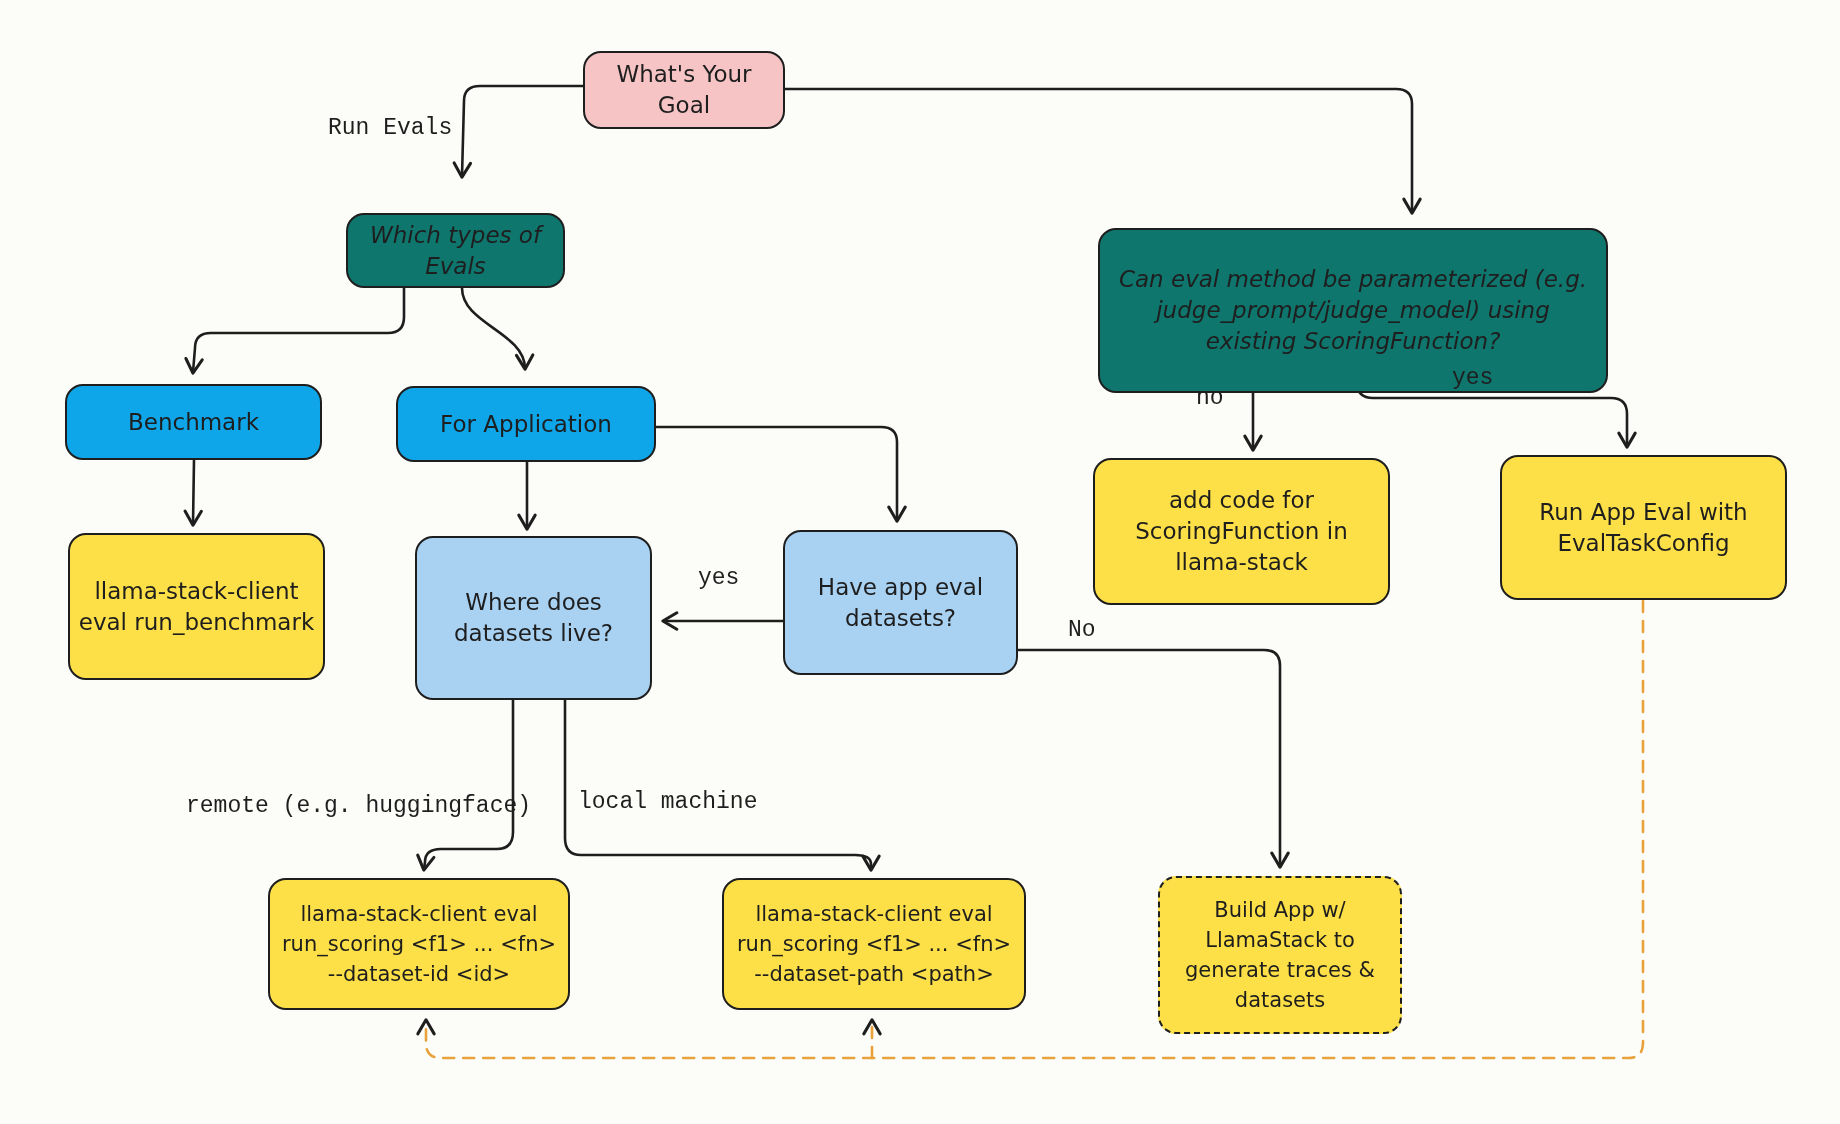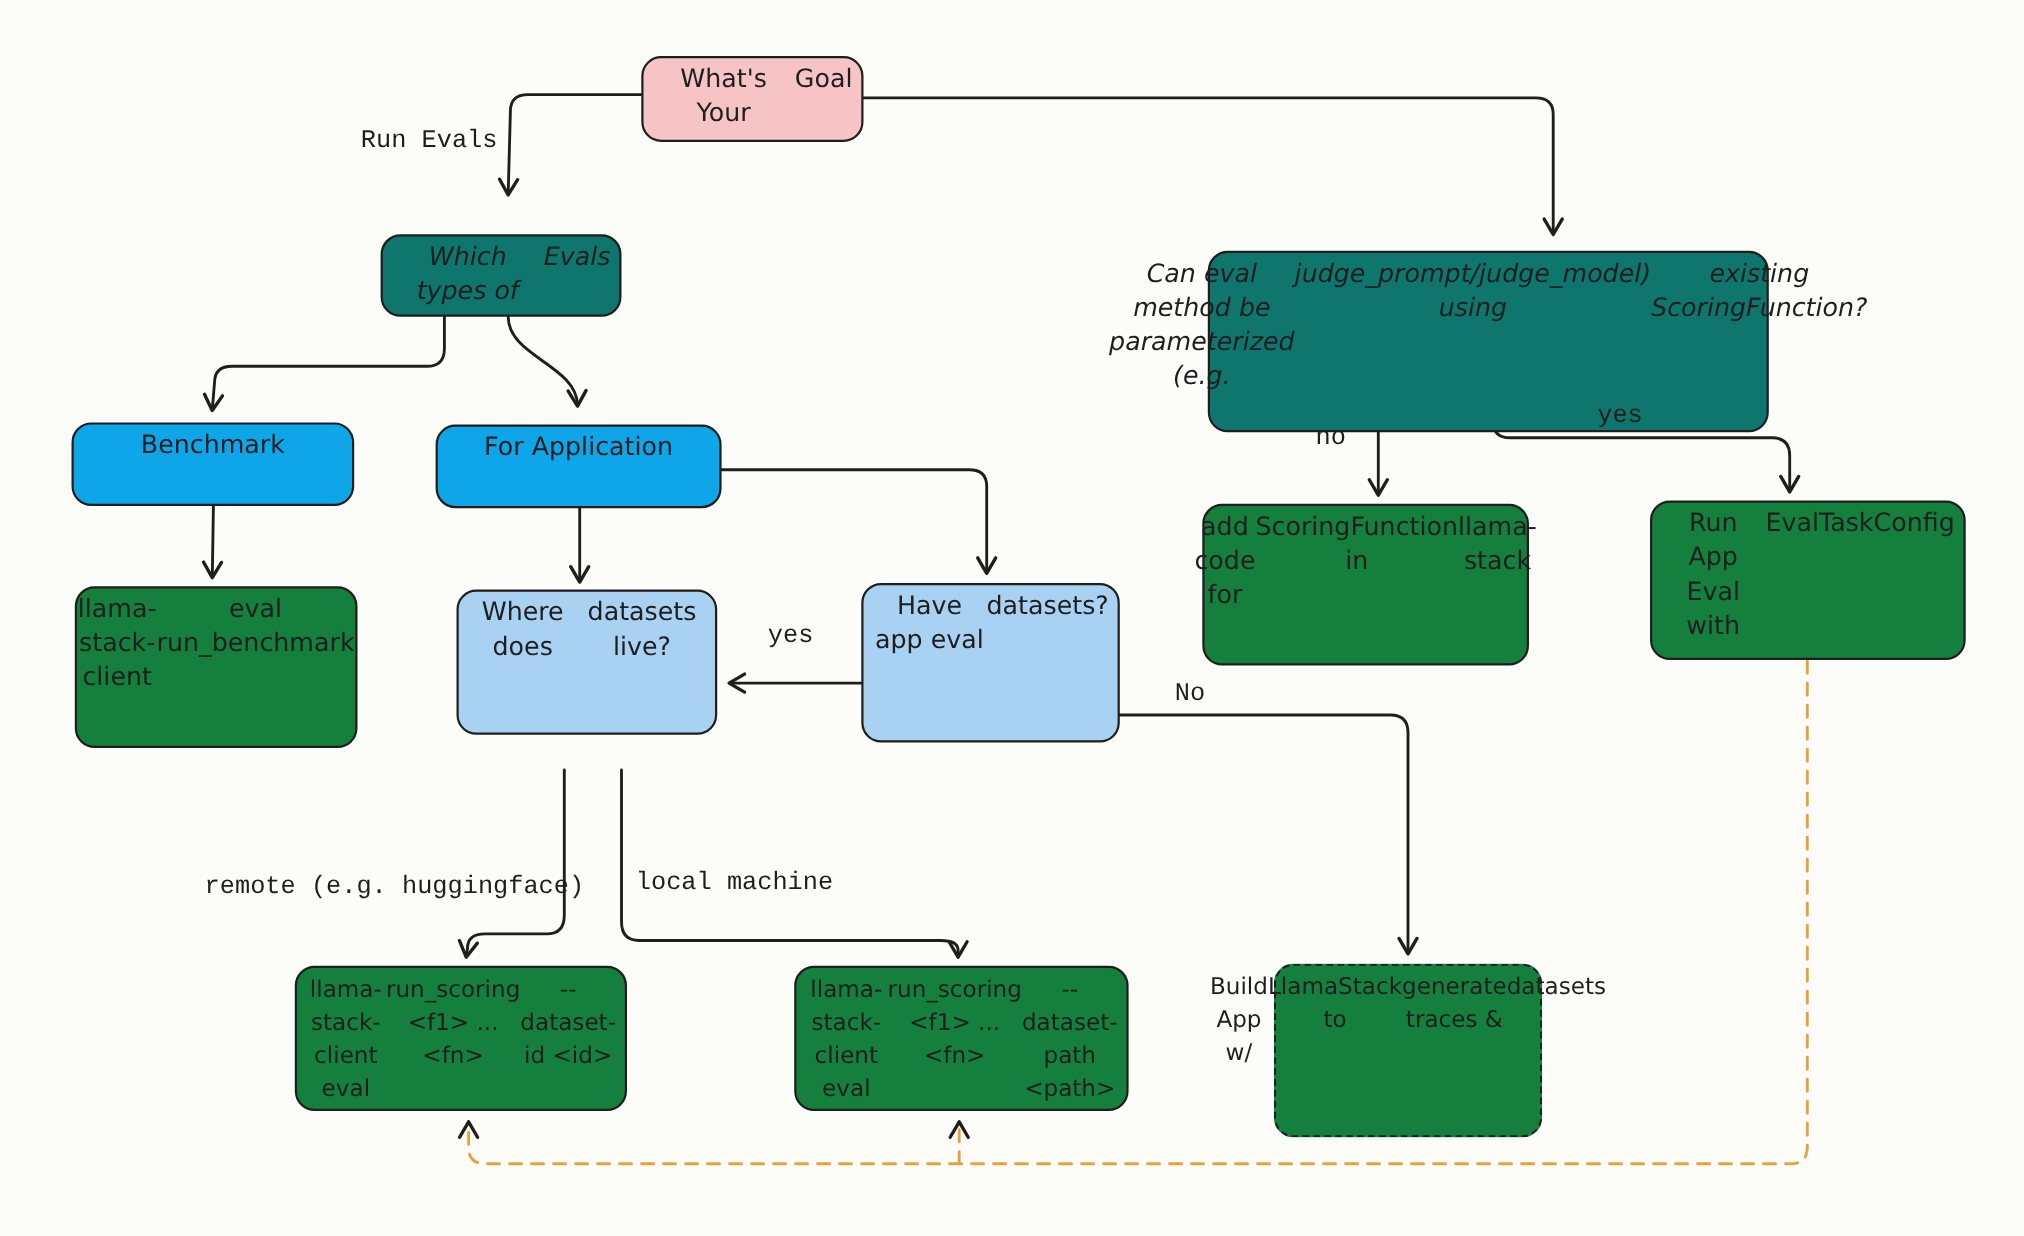--- a/index.html
+++ b/index.html
@@ -10,34 +10,34 @@
     background:#fcfcf9;
     font-family:"DejaVu Sans", sans-serif;
     color:#1e1e1e;
     overflow:hidden;
   }
   svg.edges { position:absolute; left:0; top:0; width:1840px; height:1124px; }
   svg.edges path { fill:none; stroke:#1e1e1e; stroke-width:2.6; stroke-linecap:round; stroke-linejoin:round; }
   svg.edges path.orange { stroke:#e9a23b; stroke-dasharray:11 9; }
   .node {
     position:absolute;
-    display:flex; flex-direction:row;
+    display:flex; flex-direction:column;
     justify-content:center;
     border:2.6px solid #1e1e1e;
     border-radius:18px;
     text-align:center;
     font-size:23px; line-height:31px;
     box-sizing:border-box;
     padding:4px 8px;
   }
   .node.small-font { font-size:21px; line-height:30px; }
   .pink   { background:#f6c4c4; }
   .green  { background:#0f766e;font-style:italic; }
   .blue   { background:#a8d1f2; }
-  .yellow { background:#15803d;border-radius:18px; }
+  .yellow { background:#fde047;border-radius:18px; }
   .white  { background:#0ea5e9; }
   .dashed { border-style:dashed; }
   .elabel {
     position:absolute;
     font-size:23px; line-height:32px;
     white-space:nowrap;
     font-family:Liberation Mono, monospace;
   }
   .elabel.center { text-align:center; white-space:normal; }
 </style>
@@ -89,21 +89,21 @@
 
   <div class="node white" style="left:396px;top:386px;width:260px;height:76px">
     <div>For Application</div>
   </div>
 
   <div class="node yellow" style="left:68px;top:533px;width:257px;height:147px">
     <div>llama-stack-client</div>
     <div>eval run_benchmark</div>
   </div>
 
-  <div class="node blue" style="left:415px;top:536px;width:237px;height:132px">
+  <div class="node blue" style="left:415px;top:536px;width:237px;height:164px">
     <div>Where does</div>
     <div>datasets live?</div>
   </div>
 
   <div class="node blue" style="left:783px;top:530px;width:235px;height:145px">
     <div>Have app eval</div>
     <div>datasets?</div>
   </div>
 
   <div class="node green" style="left:1098px;top:228px;width:510px;height:165px">

